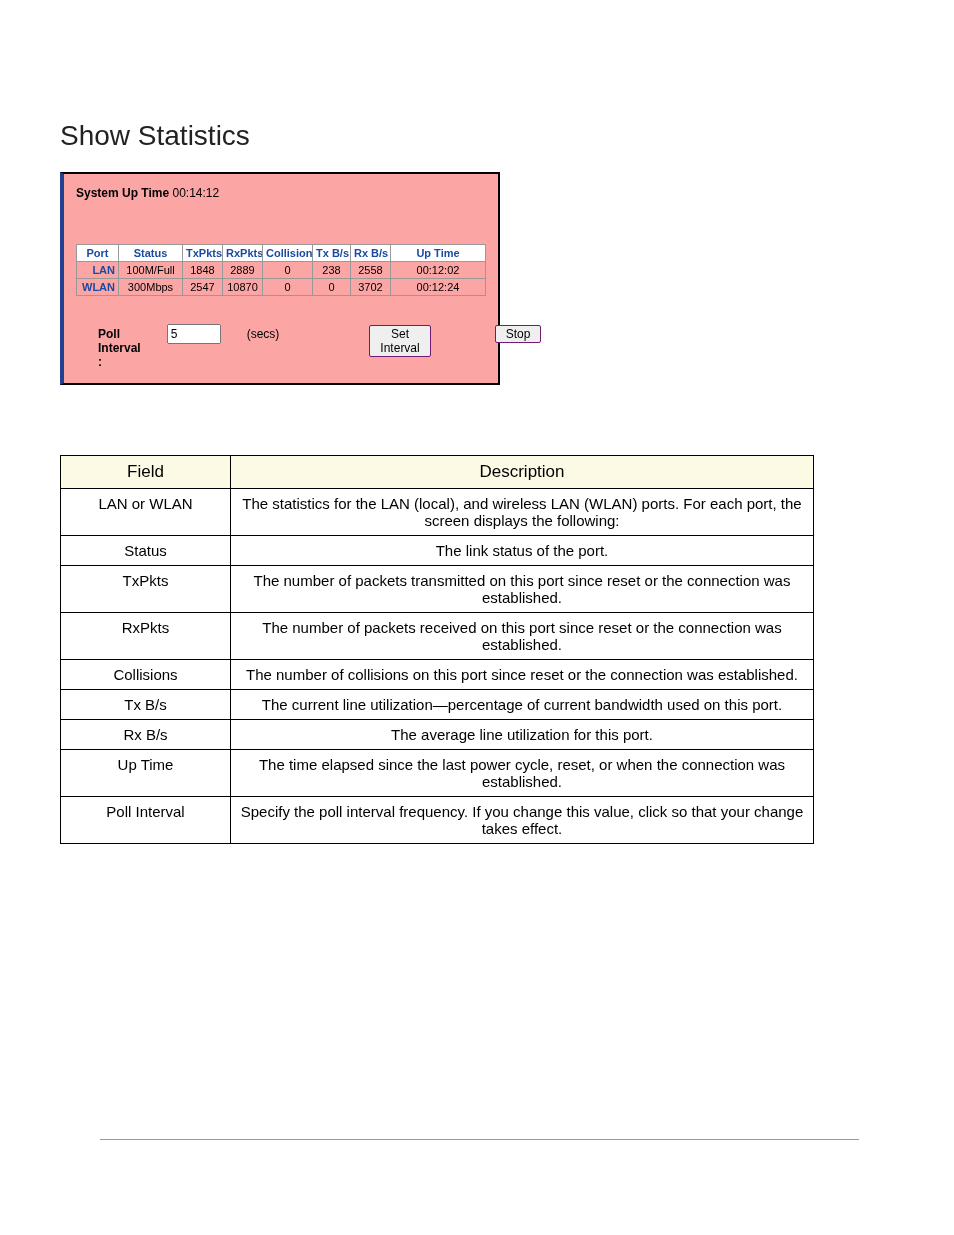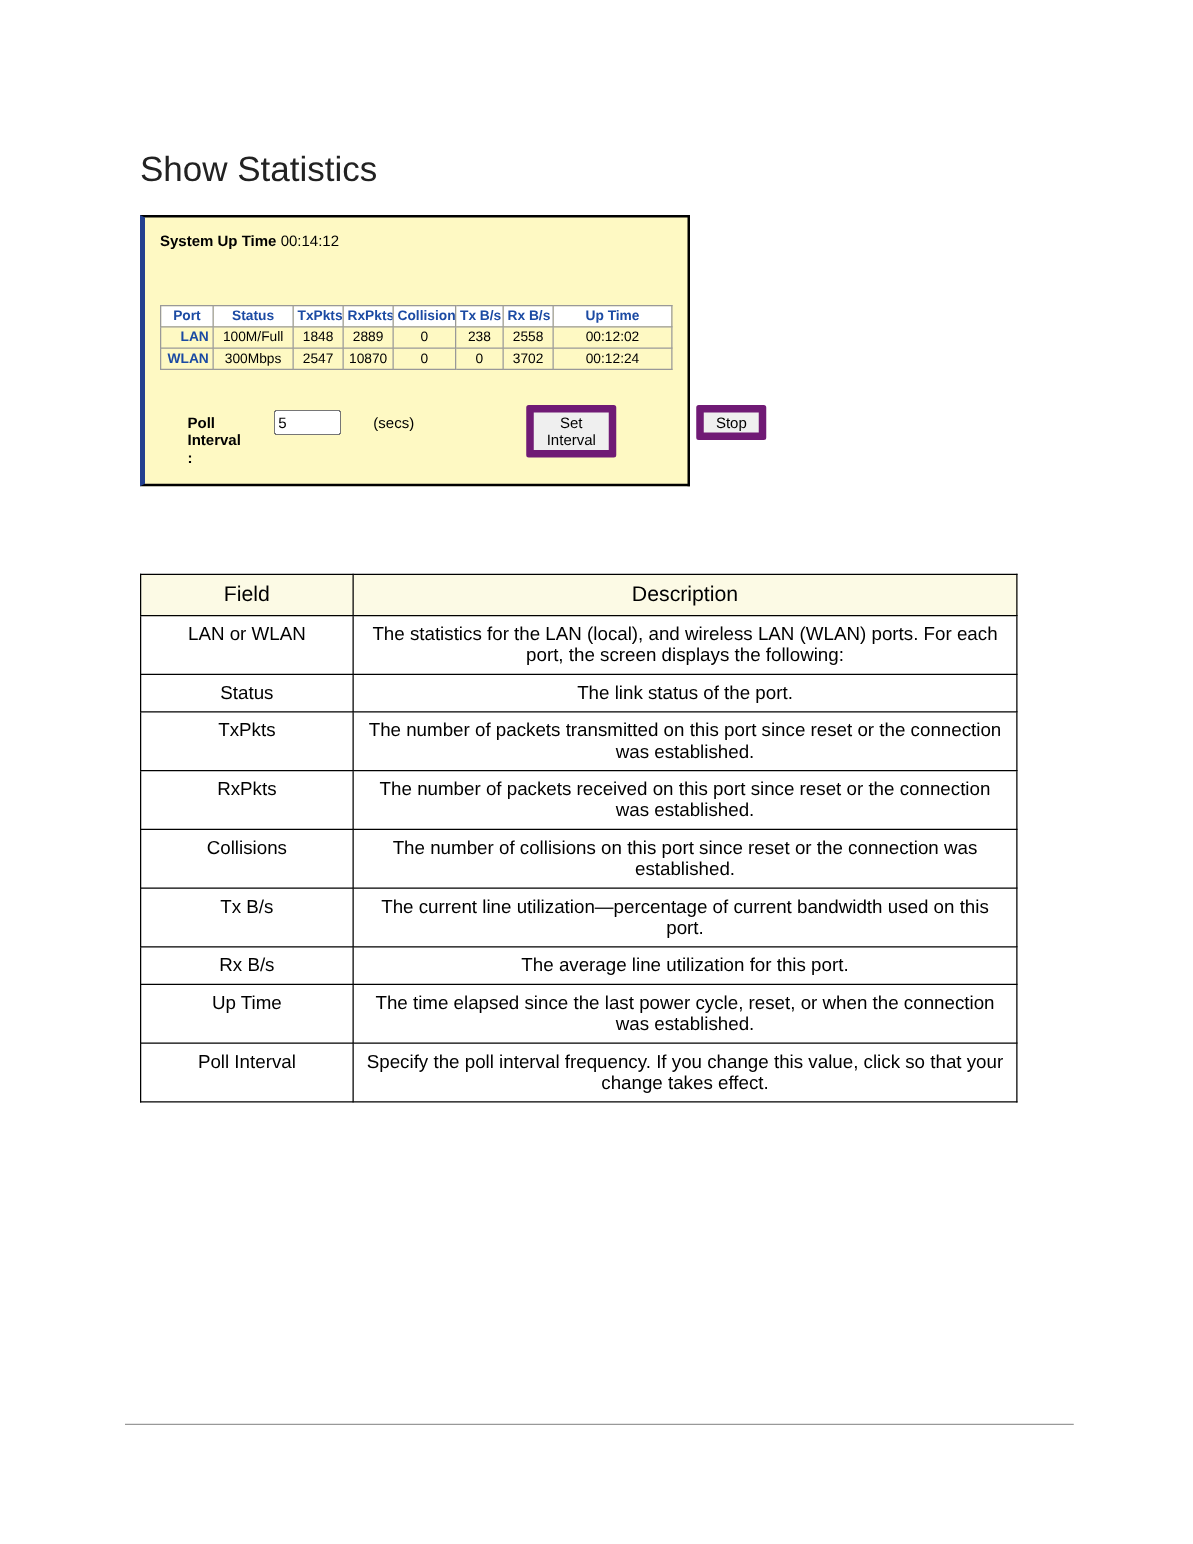--- a/index.html
+++ b/index.html
@@ -6,42 +6,42 @@
     margin: 0;
     font-family: Arial, Helvetica, sans-serif;
     font-size: 15px;
     color: #000;
     background: #fff;
   }
   .page {
     width: 954px;
     min-height: 1235px;
     box-sizing: border-box;
-    padding: 120px 140px 60px 112px;
+    padding: 120px 140px 60px 60px;
     position: relative;
   }
   h2.title {
     font-family: Arial, Helvetica, sans-serif;
     font-weight: normal;
     font-size: 28px;
     color: #222;
     margin: 0 0 20px 0;
   }
   p.intro {
     font-size: 15px;
     line-height: 1.5;
     margin: 0 0 20px 0;
   }
   
   .shot-wrap {
     width: 440px;
     border: 2px solid #000;
     border-left: 4px solid #23408f; 
     padding: 12px 12px 14px 12px;
-    background: #fef9c3;
+    background: #fca5a5;
     box-sizing: border-box;
     margin-bottom: 70px;
   }
   .uptime {
     font-size: 12px;
     font-weight: bold;
     margin-bottom: 6px;
   }
   .uptime .val { font-weight: normal; }
   table.stat {
@@ -80,21 +80,21 @@
   .controls input[type=text] {
     width: 46px;
     font-size: 12px;
     padding: 1px 2px;
   }
   .controls .secs { font-size: 12px; }
   .controls button {
     font-size: 12px;
     padding: 1px 10px;
     background: #efefef;
-    border: 6px solid #701a75;
+    border: 1px solid #701a75;
     border-radius: 2px;
   }
   .spacer1 { flex: 0 0 38px; }
   
   table.desc {
     border-collapse: collapse;
     width: 100%;
     font-size: 15px;
   }
   table.desc th, table.desc td {

